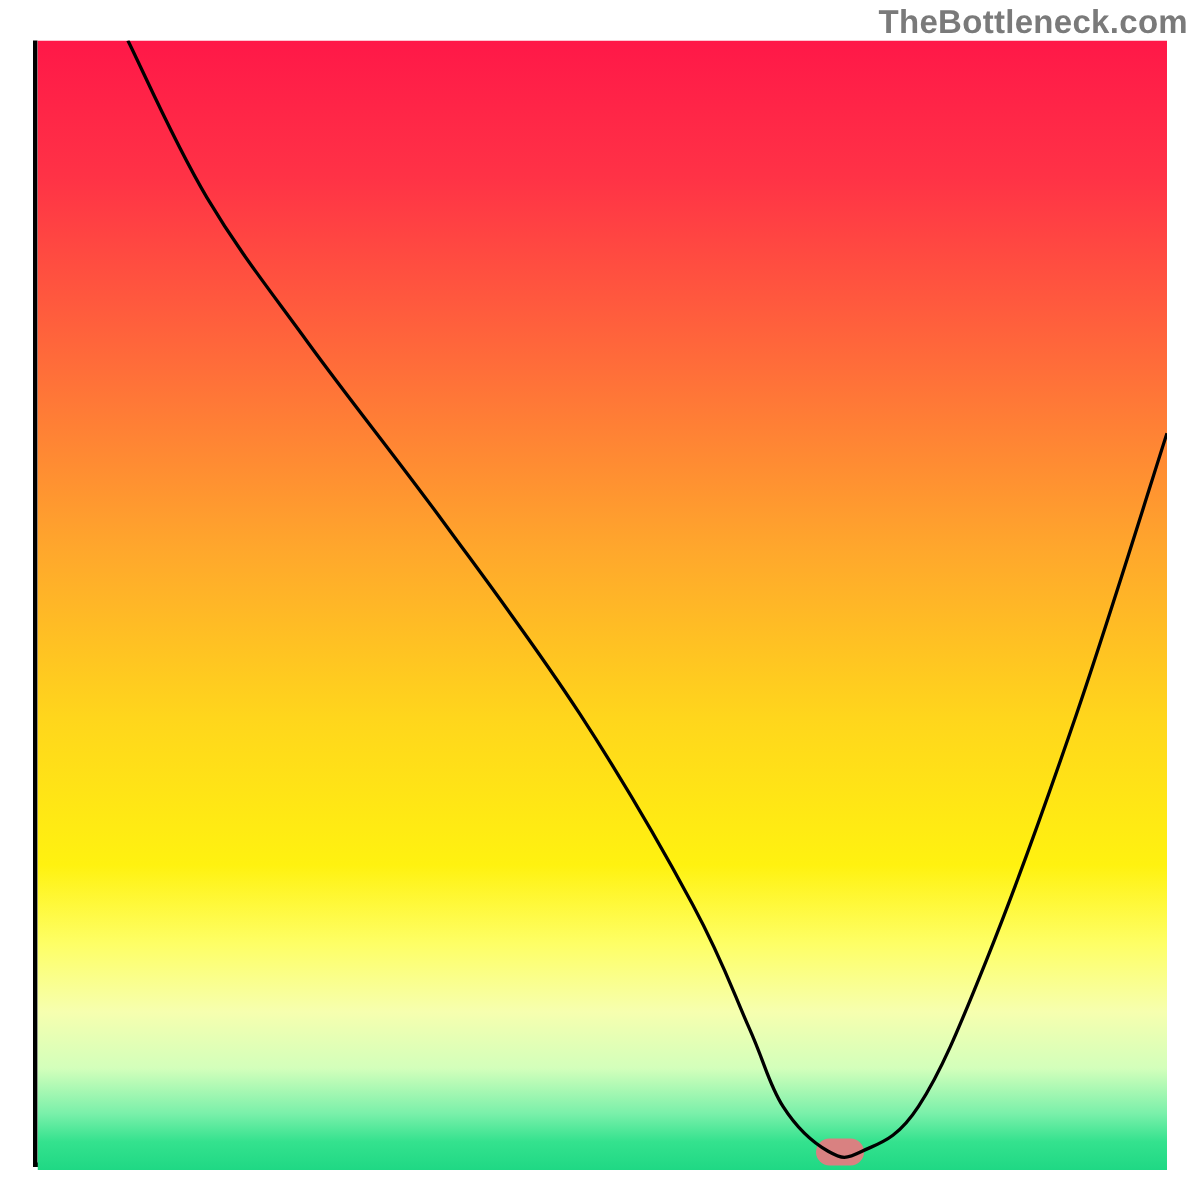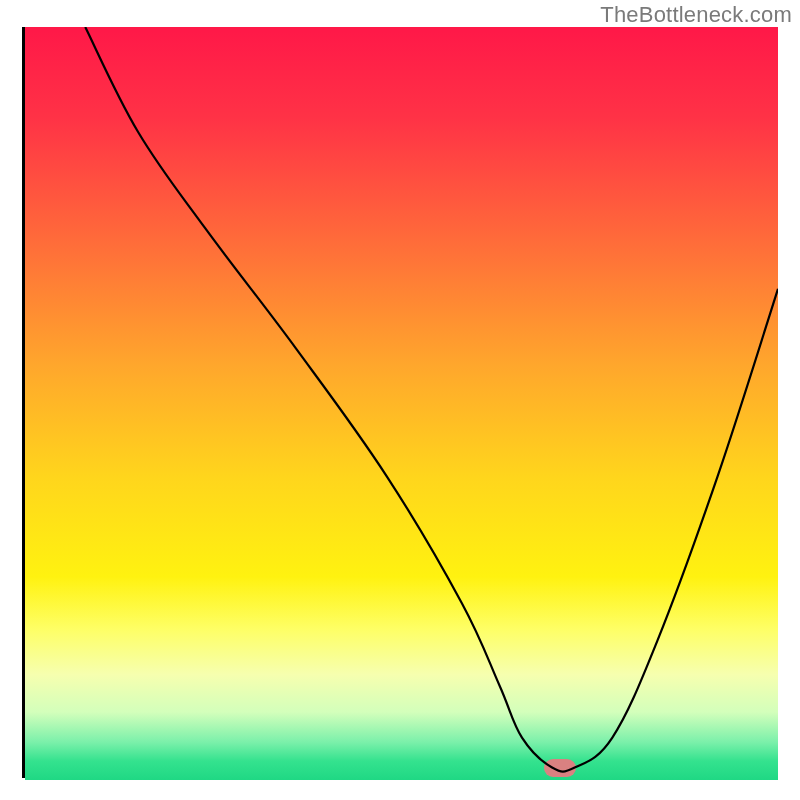--- a/index.html
+++ b/index.html
@@ -15,21 +15,21 @@
     position: relative;
     width: 800px;
     height: 800px;
     box-sizing: border-box;
   }
   .watermark {
     position: absolute;
     top: 2px;
     right: 8px;
     font-size: 22px;
-    font-weight: 400;
+    font-weight: 700;
     color: #7a7a7a;
     letter-spacing: 0.2px;
     user-select: none;
   }
   .plot-area {
     position: absolute;
     left: 22px;
     top: 27px;
     width: 756px;
     height: 751px;

